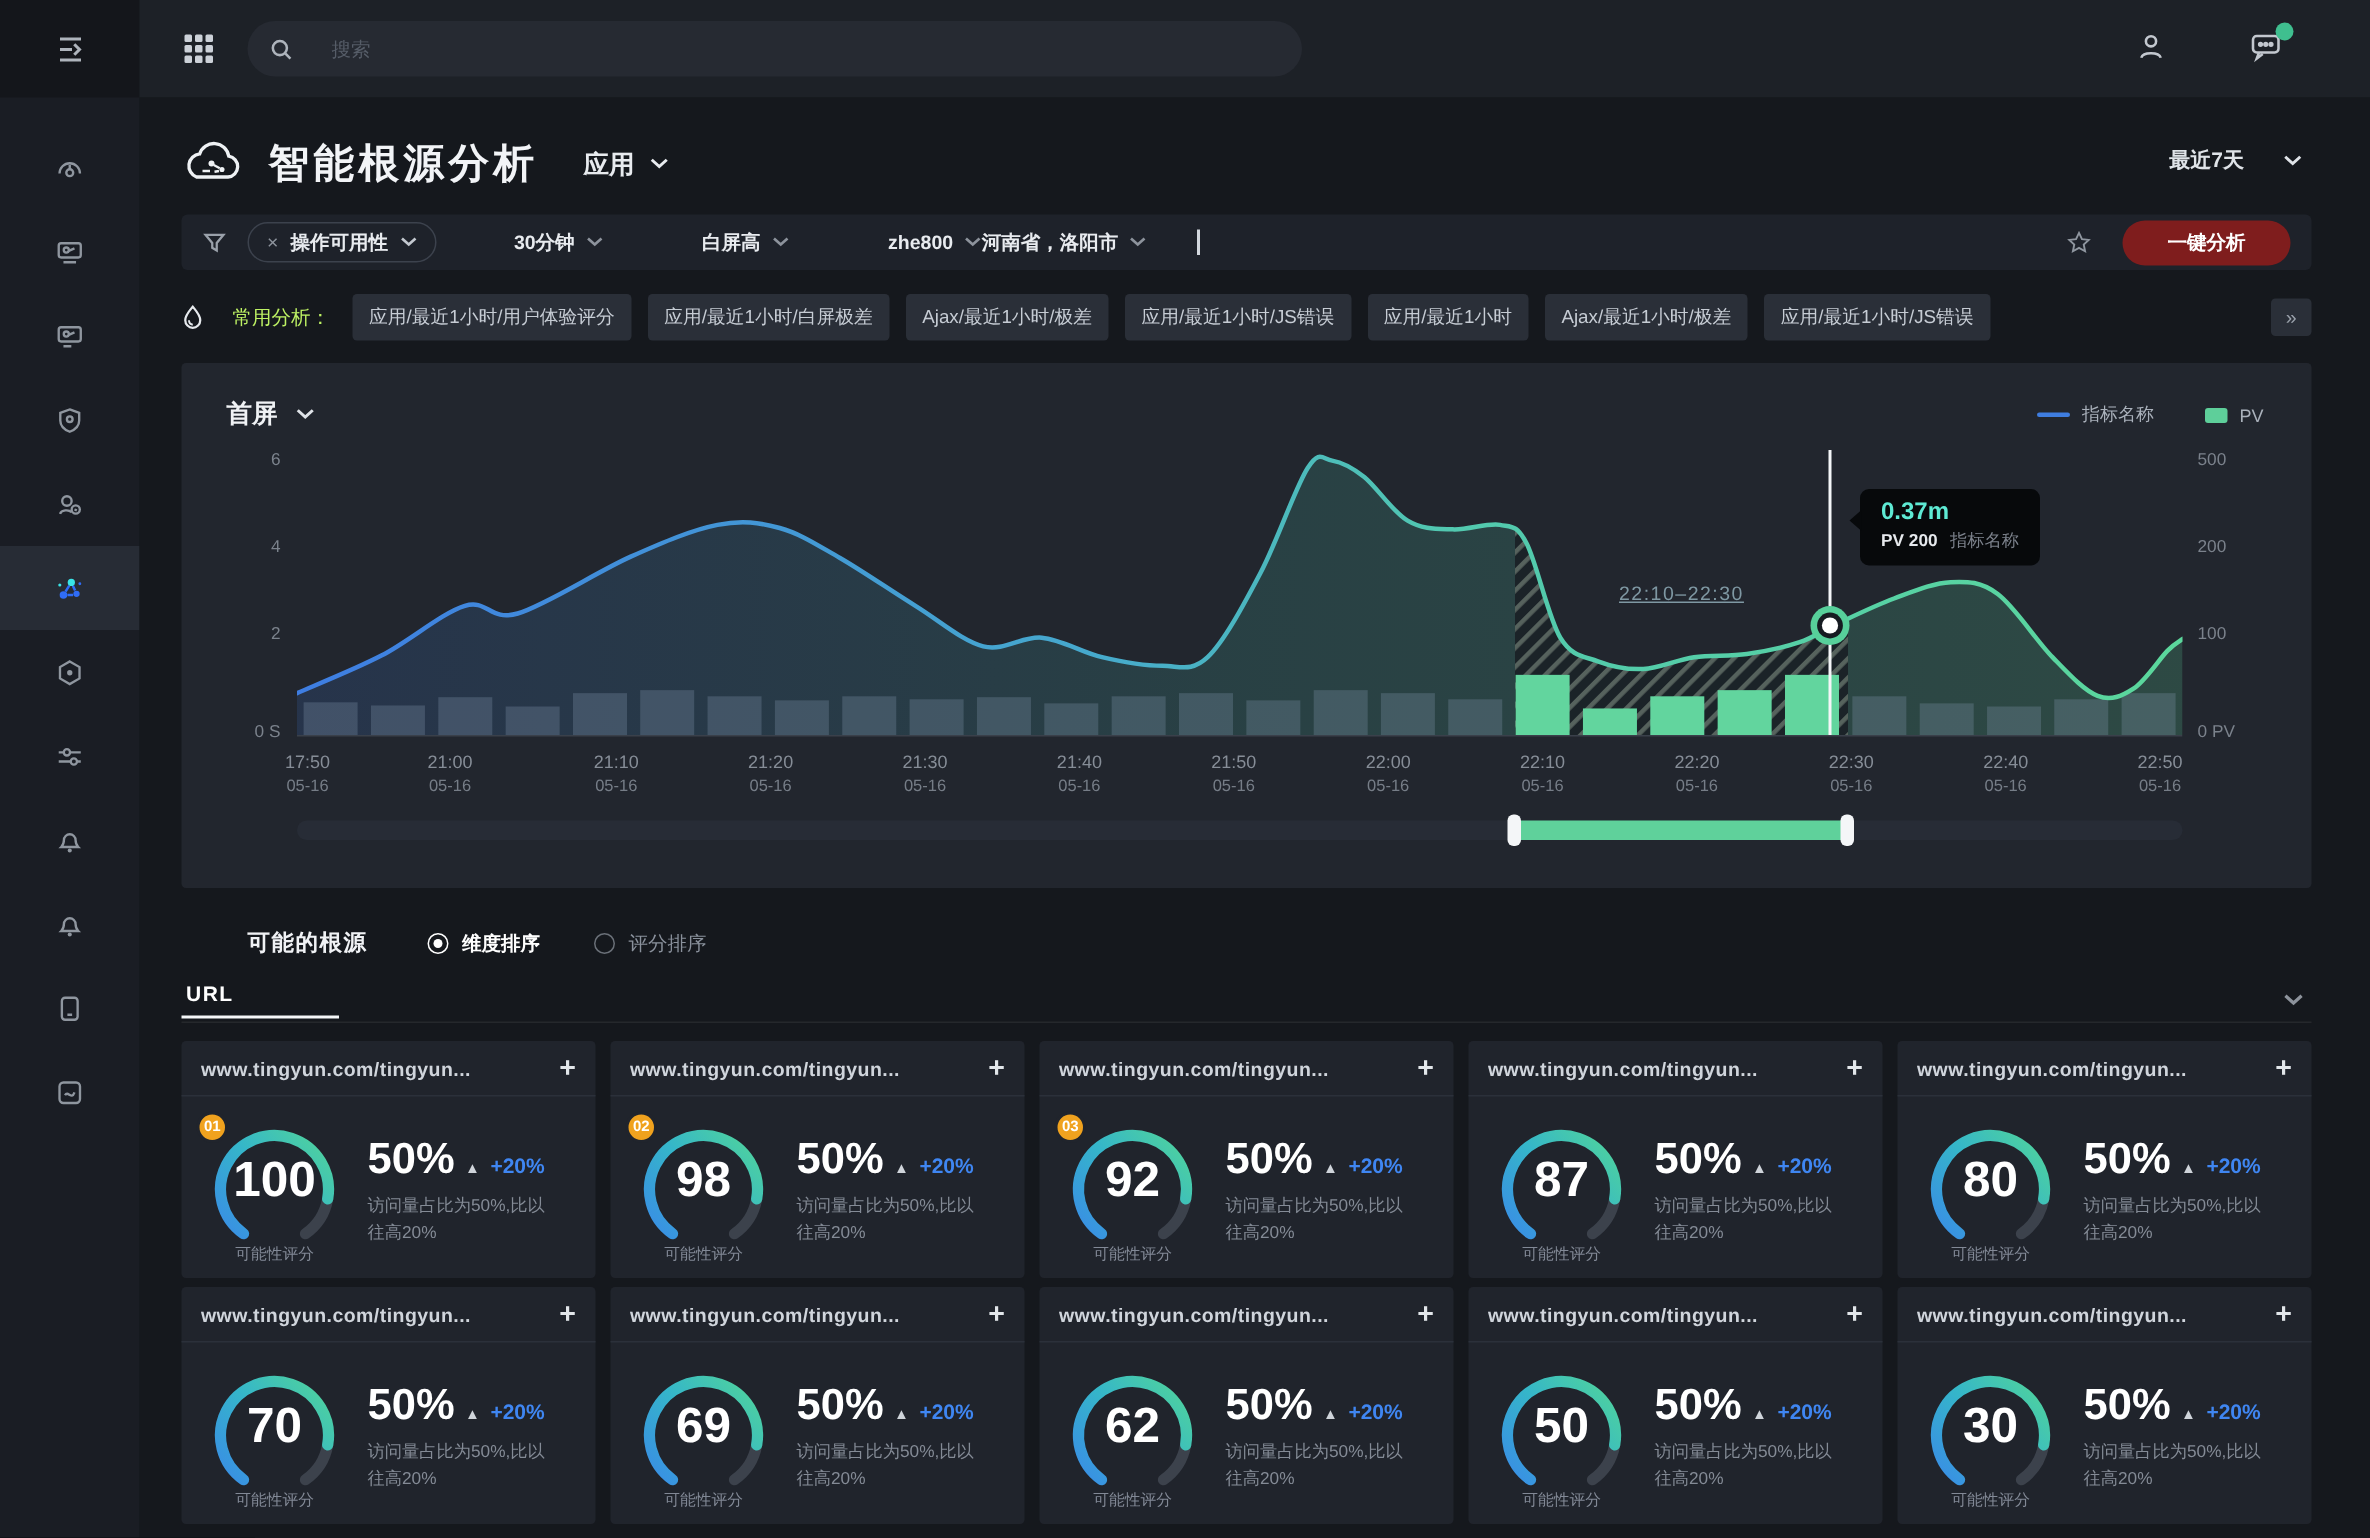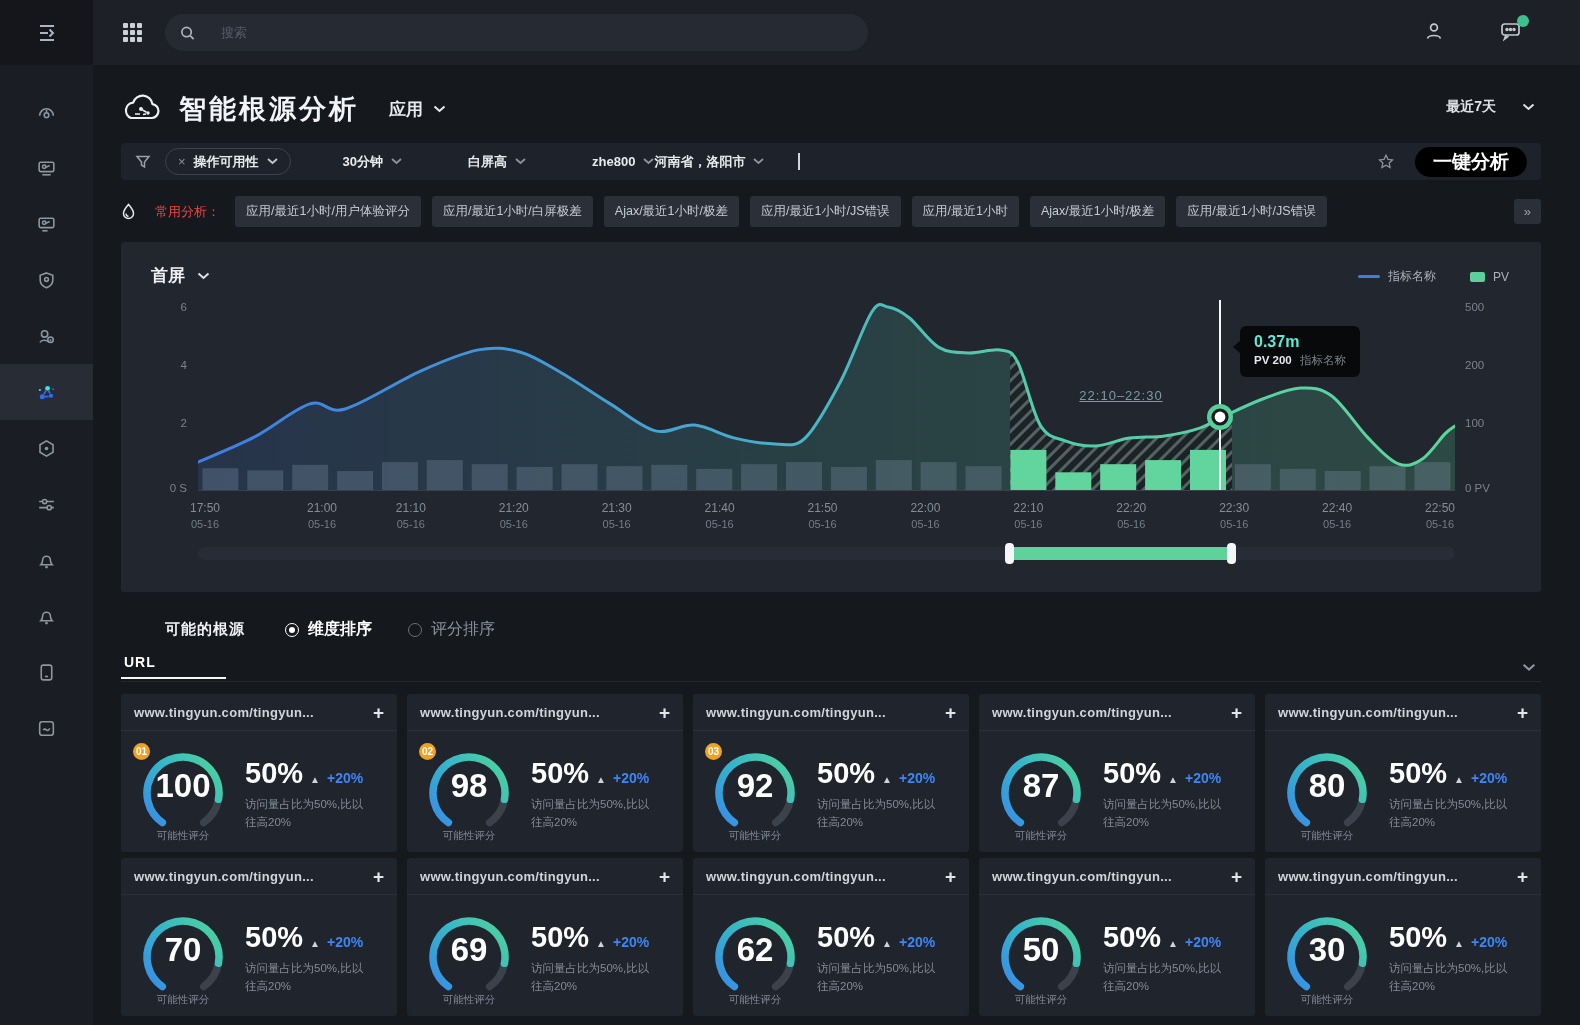--- a/index.html
+++ b/index.html
@@ -37,25 +37,25 @@
   .filterbar { position:absolute; left:28px; right:39px; top:78px; height:37px; background:#1e222a; border-radius:4px;
     display:flex; align-items:center; padding:0 14px; }
   .pill { display:flex; align-items:center; gap:8px; border:1px solid #3c424d; border-radius:15px; height:27px;
     padding:0 12px; margin-left:14px; cursor:pointer; }
   .pill .x { color:#8d939c; font-size:13px; cursor:pointer; }
   .dd { display:flex; align-items:center; gap:8px; font-size:13px; color:#e8ebef; font-weight:bold; cursor:pointer; }
   .pill .dd-label, .dd .dd-label { font-size:13px; color:#e8ebef; font-weight:bold; }
   .chev { color:#8d939c; display:inline-flex; }
   .cursor-bar { width:1.5px; height:17px; background:#d2d7dd; margin-left:34px; }
   .fb-right { margin-left:auto; display:flex; align-items:center; gap:20px; }
-  .analyze-btn { width:112px; height:30px; border-radius:15px; background:#000000; color:#fff; font-size:19px;
+  .analyze-btn { width:112px; height:30px; border-radius:15px; background:#7f1d1d; color:#fff; font-size:13px;
     font-weight:bold; border:none; cursor:pointer; }
 
   .chips-row { position:absolute; left:28px; right:39px; top:130px; height:33px; display:flex; align-items:center; gap:11px; }
-  .chips-label { font-size:13px; color:#ef4444; margin:0 4px 0 8px; white-space:nowrap; }
+  .chips-label { font-size:13px; color:#bef264; margin:0 4px 0 8px; white-space:nowrap; }
   .chip { background:#2a2f38; border-radius:3px; padding:7px 11px; font-size:12.5px; color:#c6ccd4; cursor:pointer; white-space:nowrap; }
   .chip-more { margin-left:auto; background:#2a2f38; border-radius:3px; padding:5px 10px; font-size:13px; color:#9aa1ab; cursor:pointer; }
 
   
   .chart-panel { position:absolute; left:28px; right:39px; top:177px; height:350px; background:#22262e; border-radius:3px; }
   .metric-dd { position:absolute; left:30px; top:22px; display:flex; align-items:center; gap:12px; cursor:pointer;
     font-size:17px; font-weight:bold; color:#f0f2f5; }
   .legend { position:absolute; right:32px; top:26px; display:flex; align-items:center; gap:34px; font-size:12px; color:#aab1bb; }
   .legend-item { display:flex; align-items:center; gap:8px; cursor:pointer; }
   .legend-line { width:22px; height:3px; background:#3f7de0; border-radius:2px; }
@@ -76,21 +76,21 @@
   .tt-series { color:#7c828c; margin-left:5px; }
 
   .slider-track { position:absolute; left:77px; top:305px; width:1257px; height:13px; background:#272c36; border-radius:7px; cursor:pointer; }
   .slider-range { position:absolute; left:889px; top:305px; width:222px; height:13px; background:#5fd19b; border-radius:2px; cursor:grab; }
   .slider-handle { position:absolute; top:301px; width:9px; height:21px; background:#f4f6f8; border-radius:4px; cursor:ew-resize; }
 
   
   .roots-head { position:absolute; left:28px; top:554px; display:flex; align-items:center; gap:40px; }
   .roots-title { font-size:15px; font-weight:bold; color:#f0f2f5; letter-spacing:1px;margin-left:44px; }
   .sorts { display:flex; gap:36px; }
-  .sort-option { display:flex; align-items:center; gap:9px; cursor:pointer; font-size:16px; color:#8a919c; }
+  .sort-option { display:flex; align-items:center; gap:9px; cursor:pointer; font-size:13px; color:#8a919c; }
   .sort-option.selected { color:#fff; font-weight:bold; }
   .radio { width:14px; height:14px; border-radius:50%; border:1.5px solid #6a7078; display:inline-flex; align-items:center; justify-content:center; }
   .sort-option.selected .radio { border-color:#fff; }
   .sort-option.selected .radio:after { content:""; width:6px; height:6px; border-radius:50%; background:#fff; }
 
   .tabs-row { position:absolute; left:28px; right:39px; top:589px; height:28px; border-bottom:1px solid rgba(255,255,255,0.07); }
   .tab { position:absolute; left:3px; top:0; font-size:14px; font-weight:bold; color:#fff; letter-spacing:1px; cursor:pointer;
     padding-bottom:9px; }
   .tab:after { content:""; position:absolute; left:-3px; right:-70px; bottom:0; height:2.5px; background:#f4f6f8; }
   .tabs-chev { position:absolute; right:5px; top:4px; color:#8d939c; cursor:pointer; }
@@ -451,21 +451,21 @@
           <span class="ylab" style="left: 1344px; top: 59px;">500</span>
           <span class="ylab" style="left: 1344px; top: 117px;">200</span>
           <span class="ylab" style="left: 1344px; top: 175px;">100</span>
           <span class="ylab" style="left: 1344px; top: 240px;">0 PV</span>
         </div>
       <div id="xlabs">
           <div class="xlab" style="left: 46px;">
             <div>17:50</div>
             <div class="date">05-16</div>
           </div>
-          <div class="xlab" style="left: 163px;">
+          <div class="xlab" style="left: 141px;">
             <div>21:00</div>
             <div class="date">05-16</div>
           </div>
           <div class="xlab" style="left: 251.84px;">
             <div>21:10</div>
             <div class="date">05-16</div>
           </div>
           <div class="xlab" style="left: 354.76px;">
             <div>21:20</div>
             <div class="date">05-16</div>

